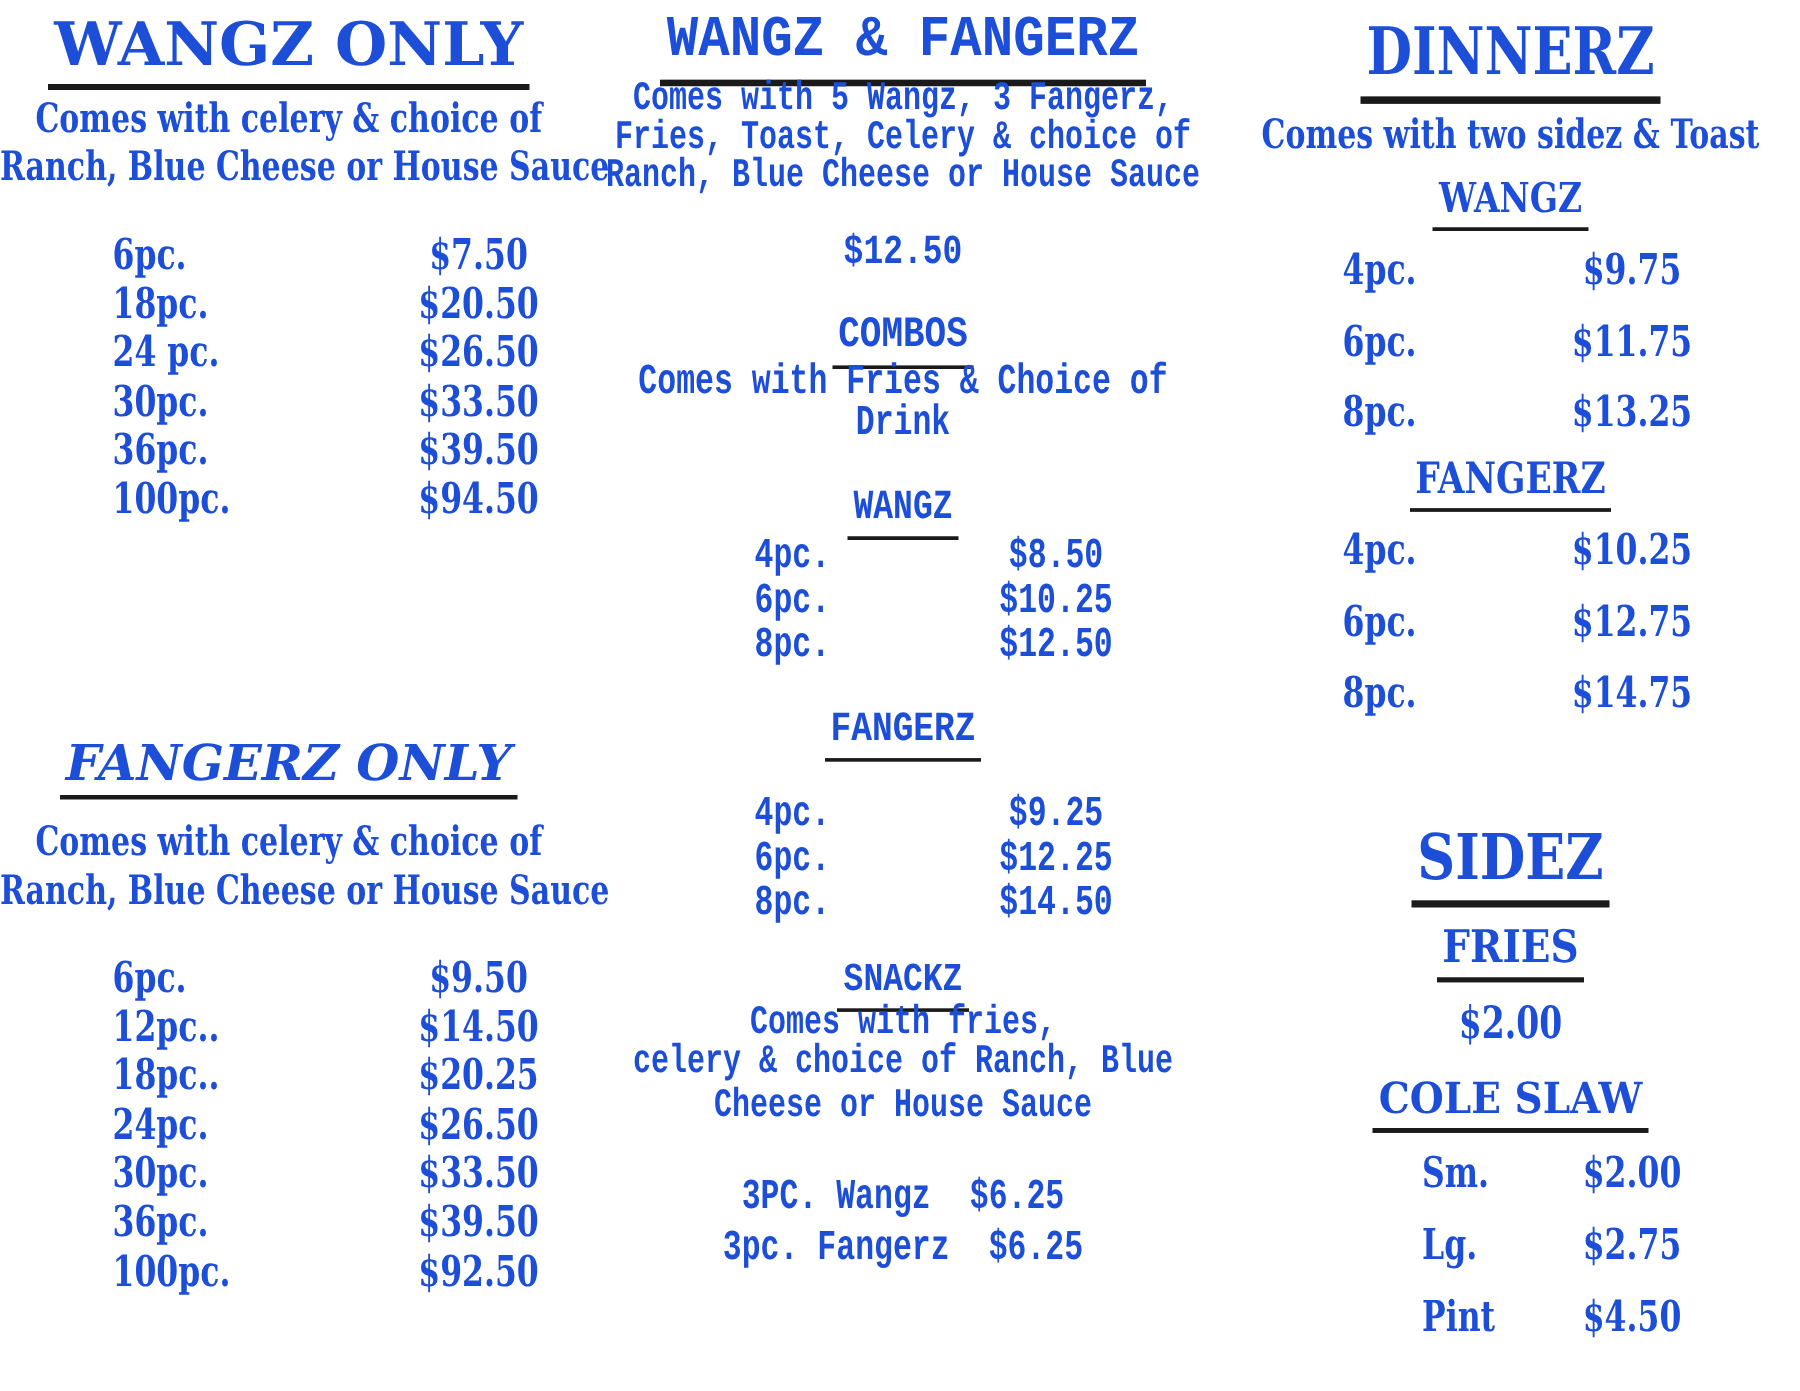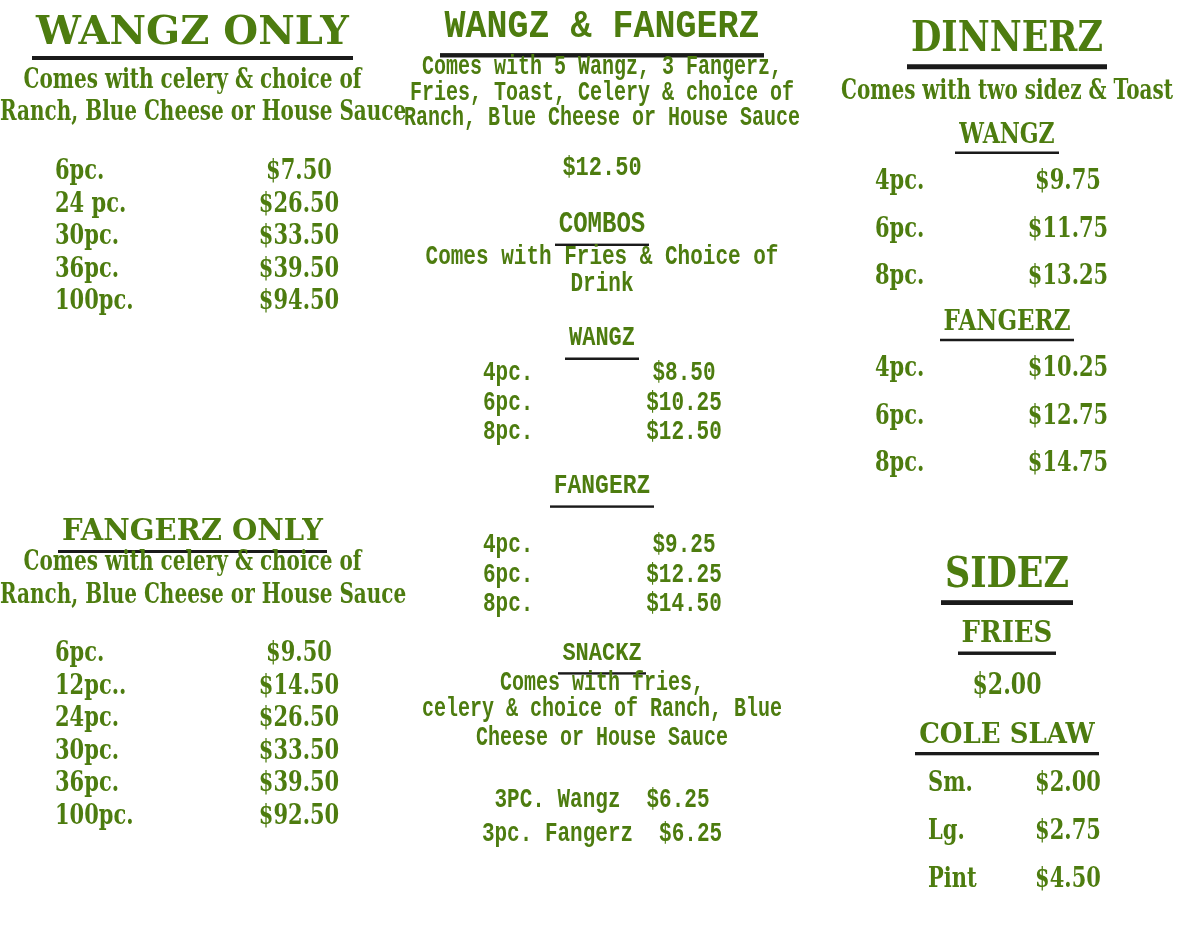--- a/index.html
+++ b/index.html
@@ -1,30 +1,30 @@
 <!DOCTYPE html>
 <html><head>
 <meta charset="utf-8">
 <style>
   html,body{margin:0;padding:0;background:#ffffff;}
   .page{
     position:relative;width:1200px;height:927px;background:#ffffff;
-    font-family:"DejaVu Serif", serif;font-weight:700;color:#4d7c0f;
+    font-family:"DejaVu Serif", serif;font-weight:700;color:#1d4ed8;
     overflow:hidden;
   }
   .col{position:absolute;top:0;height:927px;}
   #col-left{left:0;width:385px;}
   #col-mid{left:402px;width:400px;font-family:Liberation Mono, monospace;}
   #col-right{left:807px;width:400px;}
 
   .blk{position:absolute;left:0;width:100%;text-align:center;line-height:1;transform-origin:50% 0;white-space:nowrap;}
   .u{display:inline-block;border-bottom:0.12em solid #1a1a1a;padding:0 4px 0.16em;}
 
   
-  .rows{position:absolute;left:0;width:100%;}
+  .rows{position:absolute;left:0;width:100%;padding-left:20px;}
   .row{position:relative;font-size:21px;}
   .row .q{position:absolute;left:0;top:0;line-height:1;transform:scaleY(1.35);transform-origin:0 0;white-space:nowrap;}
   .row .p{position:absolute;top:0;line-height:1;transform:translateX(-50%) scaleY(1.35);transform-origin:50% 0;white-space:nowrap;}
 
   .lrows .row{height:32.6px;}
   .lrows .q{left:55px;}
   .lrows .p{left:299px;}
   #l-rows1{top:155px;}
   #l-rows2{top:637px;}
 
@@ -45,21 +45,21 @@
 
   .snackrow{position:absolute;left:0;width:100%;display:flex;justify-content:center;gap:26px;
     line-height:1;font-size:21px;transform:scaleY(1.35);transform-origin:50% 0;white-space:nowrap;}
   #m-snackrow1{top:785px;}
   #m-snackrow2{top:819px;}
 
   
   #l-title{top:10px;font-size:40px;}
   #l-sub1{top:65px;font-size:20px;transform:scaleY(1.35);}
   #l-sub2{top:97px;font-size:20px;transform:scaleY(1.35);}
-  #l2-title{top:516px;font-size:29px;}
+  #l2-title{top:492px;font-size:33px;font-style:italic;}
   #l2-sub1{top:547px;font-size:20px;transform:scaleY(1.35);}
   #l2-sub2{top:580px;font-size:20px;transform:scaleY(1.35);}
 
   #m-title{top:8px;font-size:35px;transform:scaleY(1.1);}
   #m-sub1{top:54px;font-size:20px;transform:scaleY(1.35);}
   #m-sub2{top:80px;font-size:20px;transform:scaleY(1.35);}
   #m-sub3{top:105px;font-size:20px;transform:scaleY(1.35);}
   #m-price{top:155px;font-size:22px;transform:scaleY(1.25);}
   #m-combos{top:210px;font-size:24px;transform:scaleY(1.2);}
   #m-csub1{top:242px;font-size:21px;transform:scaleY(1.35);}
@@ -89,20 +89,24 @@
     <div class="blk" id="l-title"><span class="u">WANGZ ONLY</span></div>
     <div class="blk" id="l-sub1">Comes with celery &amp; choice of</div>
     <div class="blk" id="l-sub2">Ranch, Blue Cheese or House Sauce</div>
 
     <div class="rows lrows" id="l-rows1">
       <div class="row">
           <span class="q">6pc.</span>
           <span class="p">$7.50</span>
         </div>
       <div class="row">
+          <span class="q">18pc.</span>
+          <span class="p">$20.50</span>
+        </div>
+      <div class="row">
           <span class="q">24 pc.</span>
           <span class="p">$26.50</span>
         </div>
       <div class="row">
           <span class="q">30pc.</span>
           <span class="p">$33.50</span>
         </div>
       <div class="row">
           <span class="q">36pc.</span>
           <span class="p">$39.50</span>
@@ -118,20 +122,24 @@
     <div class="blk" id="l2-sub2">Ranch, Blue Cheese or House Sauce</div>
 
     <div class="rows lrows" id="l-rows2">
       <div class="row">
           <span class="q">6pc.</span>
           <span class="p">$9.50</span>
         </div>
       <div class="row">
           <span class="q">12pc..</span>
           <span class="p">$14.50</span>
+        </div>
+      <div class="row">
+          <span class="q">18pc..</span>
+          <span class="p">$20.25</span>
         </div>
       <div class="row">
           <span class="q">24pc.</span>
           <span class="p">$26.50</span>
         </div>
       <div class="row">
           <span class="q">30pc.</span>
           <span class="p">$33.50</span>
         </div>
       <div class="row">

